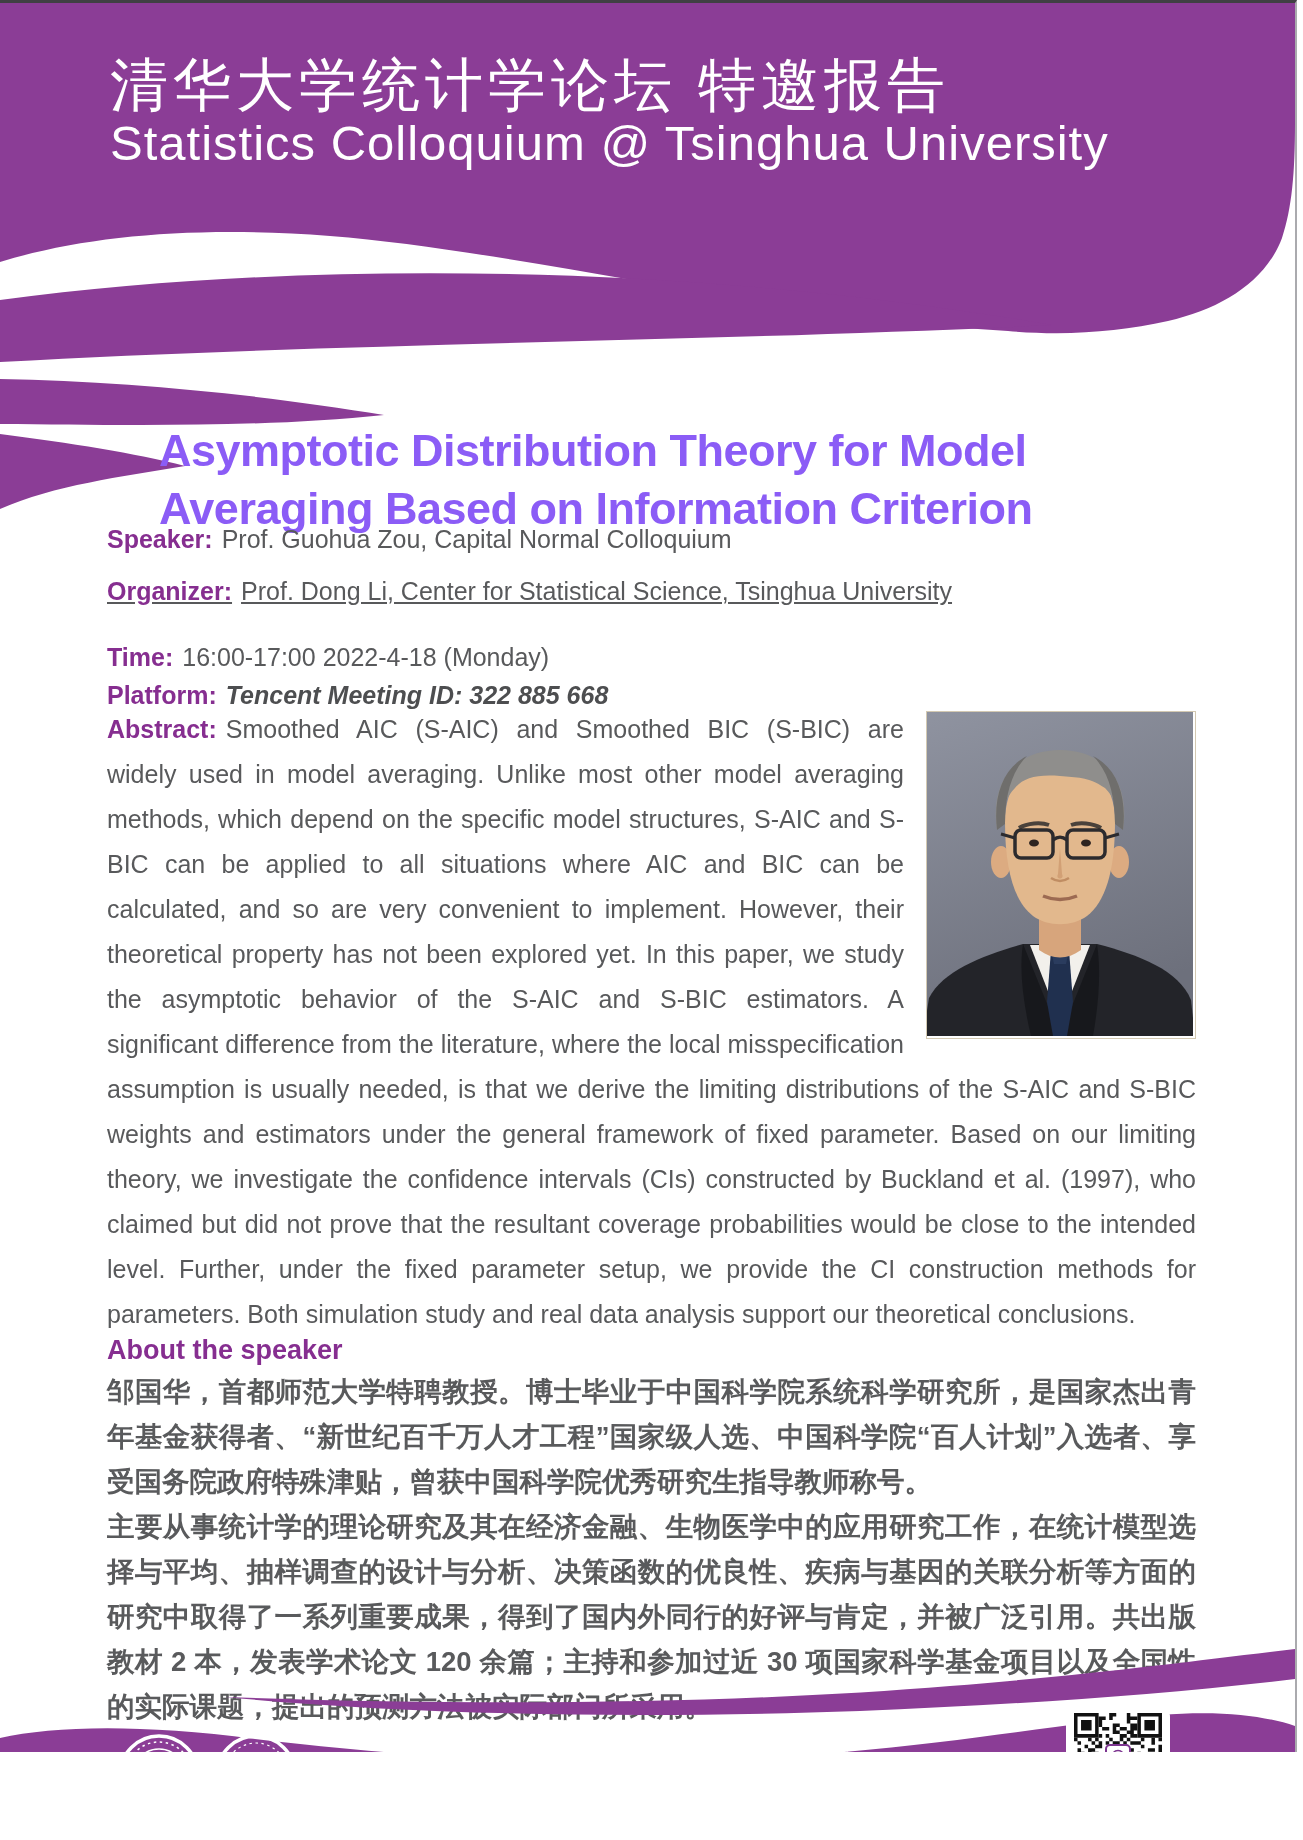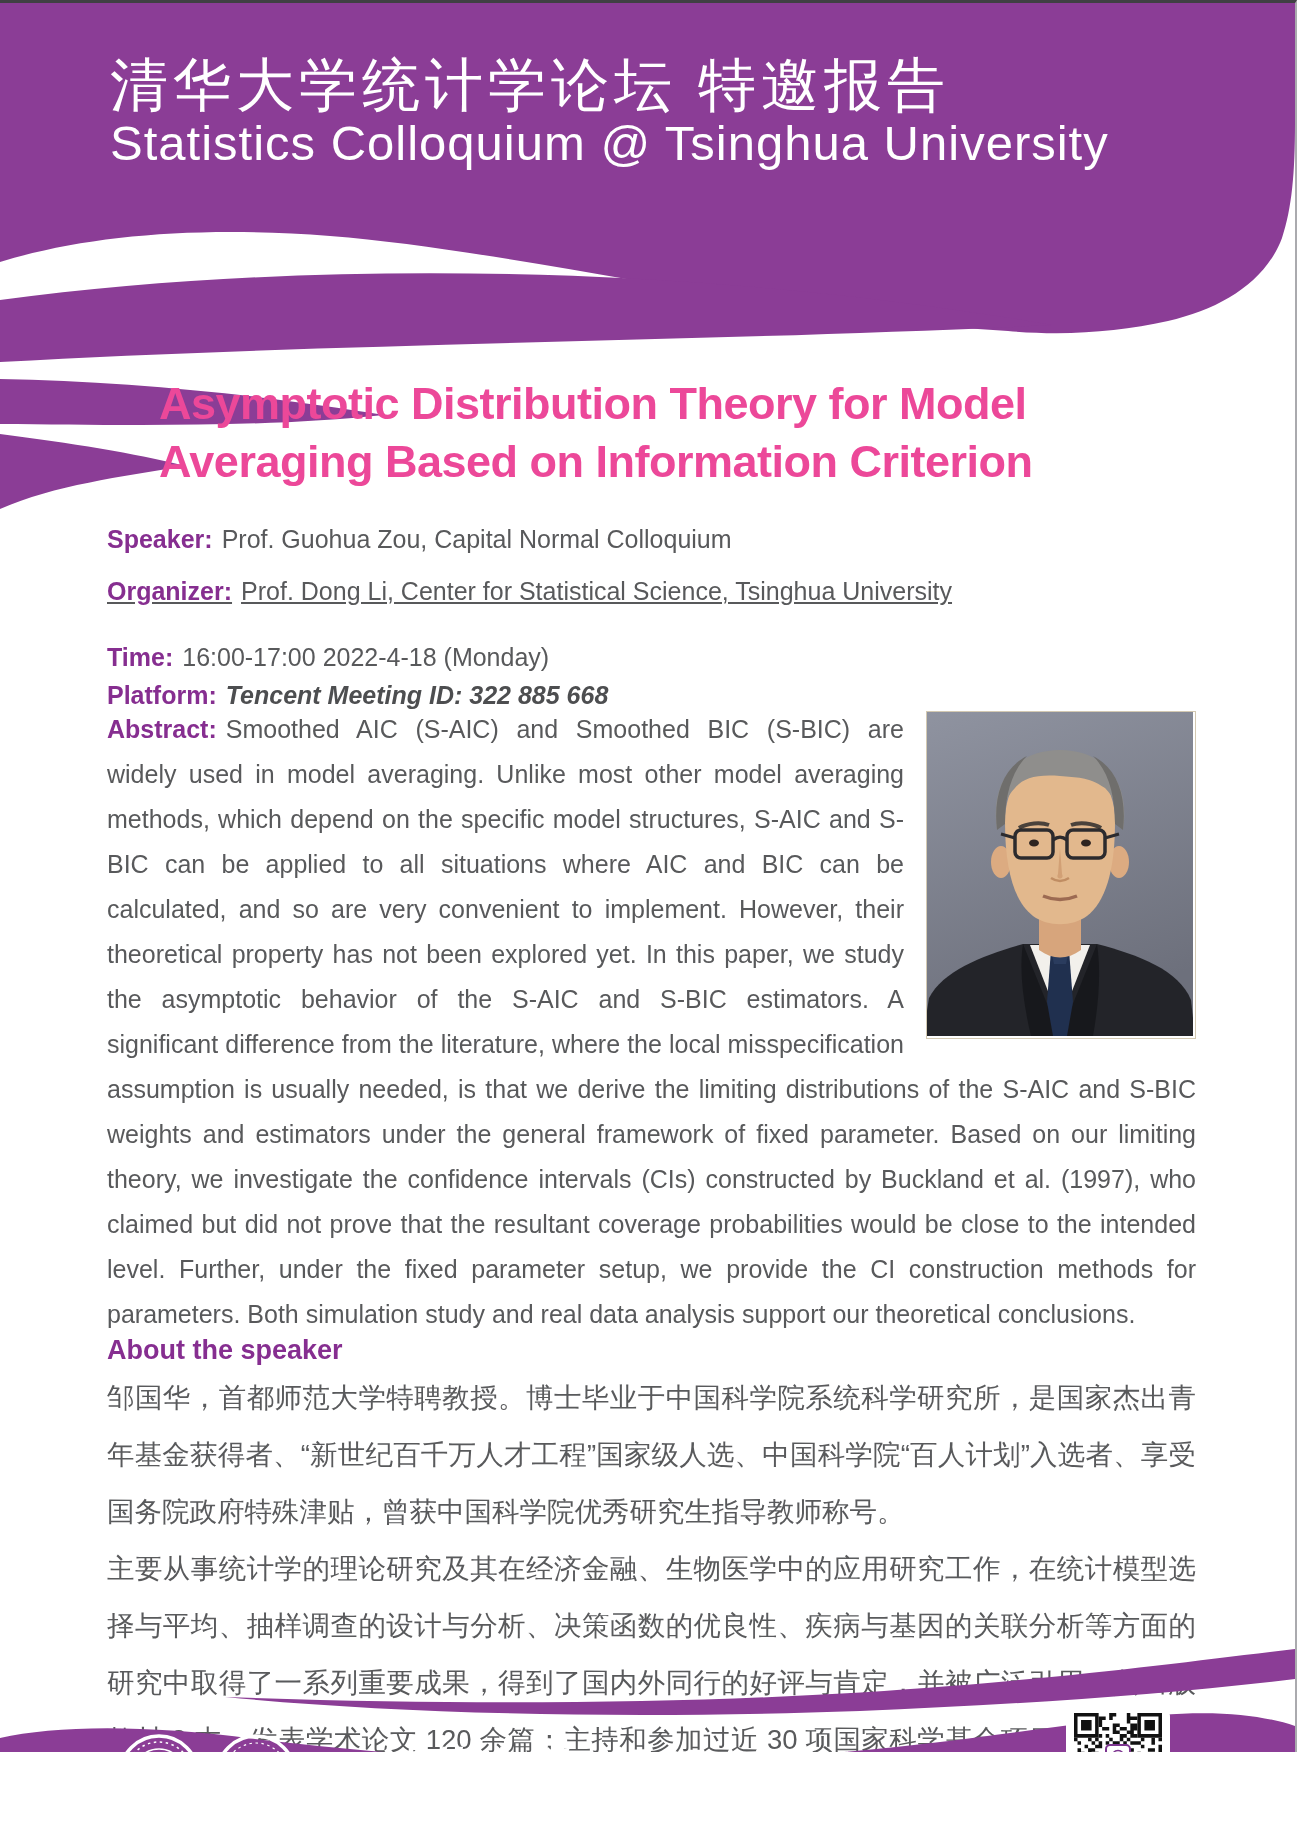--- a/index.html
+++ b/index.html
@@ -25,22 +25,22 @@
   .val-bold-italic{font-weight:bold;font-style:italic;color:#4d4e50;}
 
   
   .abstract{left:107px;top:704px;width:1089px;font-size:25px;line-height:45px;
             text-align:justify;color:#58595b;}
   .abstract p{margin:0;}
   .photo{float:right;width:268px;height:326px;margin:4px 0 10px 22px;border:1px solid #d3c9b2;}
 
   
   .about-h{left:107px;top:1332px;font-size:27px;font-weight:bold;}
-  .bio{left:107px;top:1366px;width:1089px;font-size:27.5px;line-height:57px;
-       text-align:justify;color:#595a5c;}
+  .bio{left:107px;top:1366px;width:1089px;font-size:27.5px;line-height:45px;
+       text-align:justify;color:#595a5c;font-weight:bold;}
   .bio p{margin:0;}
 
   
   .f-name{left:372px;top:1736px;color:#fff;white-space:nowrap;}
   .f-name .cal{font-size:47px;font-style:italic;font-weight:bold;letter-spacing:2px;}
   .f-name .hei{font-size:41px;font-weight:400;margin-left:10px;letter-spacing:1px;}
   .f-sub{left:374px;top:1788px;color:#fff;font-family:"Liberation Serif",serif;font-weight:bold;
          font-size:11px;letter-spacing:0.6px;white-space:nowrap;}
   .website{left:672px;top:1770px;color:#fff;font-size:30px;font-weight:300;white-space:nowrap;}
   .qr{left:1066px;top:1702px;width:104px;height:104px;background:#fff;border-radius:12px;
@@ -67,21 +67,21 @@
     <path fill="#8b3d96" d="M0,376 C130,378 270,393 384,412
       C262,425 120,422 0,421 Z"></path>
 
     <path fill="#8b3d96" d="M0,431 C70,440 135,450 185,463
       C120,474 55,482 0,506 Z"></path>
   </svg>
 
   <div class="abs hdr-zh">清华大学统计学论坛  特邀报告</div>
   <div class="abs hdr-en">Statistics Colloquium @ Tsinghua University</div>
 
-  <div class="abs talk-title" style="color:#ec4899;">
+  <div class="abs talk-title" style="color:#8b5cf6;margin-top:47px;">
     <span>Asymptotic Distribution Theory for Model</span>
     <span>Averaging Based on Information Criterion</span>
   </div>
 
   <div class="abs info-row" style="top:522px;">
     <span class="lbl" style="color:#862e90;">Speaker:</span><span>Prof. Guohua Zou, Capital Normal Colloquium</span>
   </div>
   <div class="abs info-row" style="top:574px;text-decoration:underline;">
     <span class="lbl" style="color:#862e90;">Organizer:</span><span>Prof. Dong Li, Center for Statistical Science, Tsinghua University</span>
   </div>

